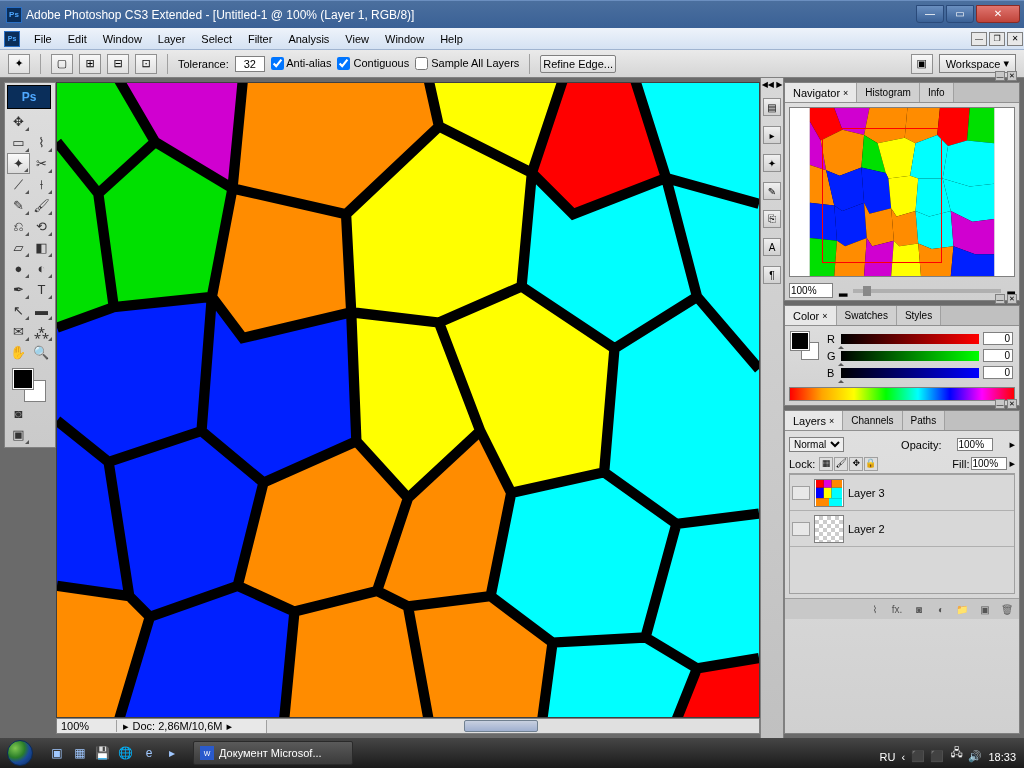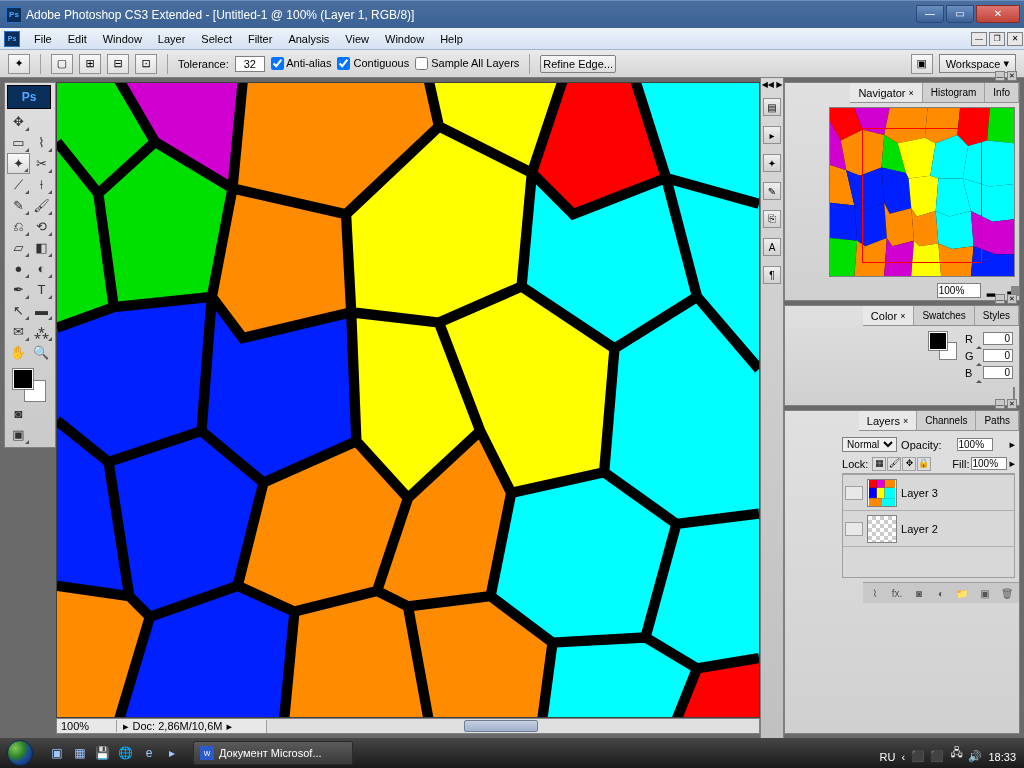--- a/index.html
+++ b/index.html
@@ -56,21 +56,21 @@
 .hscroll .docinfo { padding-left: 6px; flex: 0 0 150px; border-right: 1px solid #a0a0a0; display: flex; align-items: center; gap: 4px; }
 .hscroll .track { flex: 1; position: relative; height: 14px; background: #e0e0e0; }
 .hscroll .thumb { position: absolute; left: 40%; width: 15%; height: 12px; top: 1px; background: linear-gradient(#c8d0e0,#a0b0d0); border: 1px solid #708090; border-radius: 2px; }
 
 
 .dockstrip { width: 24px; background: linear-gradient(#d8d8d8,#c0c0c0); border-left: 1px solid #808080; border-right: 1px solid #808080; display: flex; flex-direction: column; align-items: center; padding-top: 20px; gap: 10px; }
 .dockstrip .dicon { width: 18px; height: 18px; background: linear-gradient(#f0f0f0,#d0d0d0); border: 1px solid #909090; cursor: pointer; display: flex; align-items: center; justify-content: center; font-size: 10px; }
 
 
 .panels { width: 236px; display: flex; flex-direction: column; margin: 4px 4px 4px 0; gap: 4px; }
-.panel { background: linear-gradient(#e0e0e0,#d0d0d0); border: 1px solid #808080; display: flex; flex-direction: column; align-items: flex-end; }
+.panel { background: linear-gradient(#e0e0e0,#d0d0d0); border: 1px solid #808080; display: flex; flex-direction: column; }
 .panel .tabs { height: 20px; display: flex; background: #c0c0c0; border-bottom: 1px solid #909090; position: relative; }
 .panel .tab { padding: 3px 8px; background: #d0d0d0; border-right: 1px solid #a0a0a0; cursor: pointer; font-size: 10px; display: flex; align-items: center; }
 .panel .tab.active { background: #e8e8e8; }
 .panel .tab .x { margin-left: 3px; font-size: 9px; }
 .panel .ctrls { position: absolute; right: 2px; top: -12px; display: flex; gap: 2px; }
 .panel .ctrls span { width: 10px; height: 10px; background: #c8c8c8; border: 1px solid #808080; font-size: 7px; display: flex; align-items: center; justify-content: center; cursor: pointer; }
 
 
 .navbody { padding: 4px; }
 .navthumb { width: 100%; height: 170px; background: #fff; border: 1px solid #808080; position: relative; }
@@ -100,21 +100,21 @@
 
 .layerbody { padding: 4px; }
 .layertop { display: flex; align-items: center; gap: 4px; padding: 2px 0; }
 .layertop select { font-size: 10px; border: 1px solid #808080; }
 .layertop .r { margin-left: auto; display: flex; align-items: center; gap: 16px; font-size: 10px; }
 .layertop .r input { width: 36px; border: 1px solid #808080; font-size: 10px; }
 .locks { display: flex; align-items: center; gap: 4px; padding: 2px 0; border-bottom: 1px solid #a0a0a0; font-size: 10px; }
 .locks .icons span { display: inline-block; width: 14px; height: 14px; border: 1px solid #a0a0a0; margin-right: 1px; font-size: 9px; text-align: center; cursor: pointer; }
 .locks .r { margin-left: auto; display: flex; align-items: center; gap: 2px; }
 .locks .r input { width: 36px; border: 1px solid #808080; font-size: 10px; }
-.layerlist { background: #d8d8d8; border: 1px solid #a0a0a0; height: 104px; overflow: hidden; }
+.layerlist { background: #d8d8d8; border: 1px solid #a0a0a0; height: 120px; overflow: hidden; }
 .layer { display: flex; align-items: center; height: 36px; border-bottom: 1px solid #b0b0b0; padding: 2px; gap: 4px; }
 .layer.sel { background: #3a7edc; color: #fff; }
 .layer .eye { width: 18px; height: 14px; border: 1px solid #a0a0a0; background: #e8e8e8; font-size: 9px; display: flex; align-items: center; justify-content: center; cursor: pointer; }
 .layer .lthumb { width: 30px; height: 28px; border: 1px solid #808080; background: #fff; }
 .layer .lthumb.mosaic svg { width: 100%; height: 100%; }
 .layer .lthumb.transp { background-image: linear-gradient(45deg,#ccc 25%,transparent 25%,transparent 75%,#ccc 75%),linear-gradient(45deg,#ccc 25%,transparent 25%,transparent 75%,#ccc 75%); background-size: 8px 8px; background-position: 0 0,4px 4px; }
 .layerfoot { display: flex; justify-content: flex-end; padding: 3px 4px; gap: 6px; background: #c8c8c8; border-top: 1px solid #a0a0a0; }
 .layerfoot span { width: 16px; height: 14px; font-size: 10px; color: #555; cursor: pointer; display: flex; align-items: center; justify-content: center; }
 
 
@@ -364,21 +364,21 @@
       <div class="navfoot">
         <input value="100%" style="">
         <span>▂</span>
         <div class="slider">
             <div class="sthumb"></div>
           </div>
         <span>▄</span>
       </div>
     </div>
 
-    <div class="panel" style="position:relative;padding-left:44px;">
+    <div class="panel" style="position:relative;">
       <div class="ctrls">
           <span>—</span>
           <span>✕</span>
         </div>
       <div class="tabs">
         <div class="tab active">
             <span>Color</span>
             <span class="x">×</span>
           </div>
         <div class="tab">Swatches</div>

